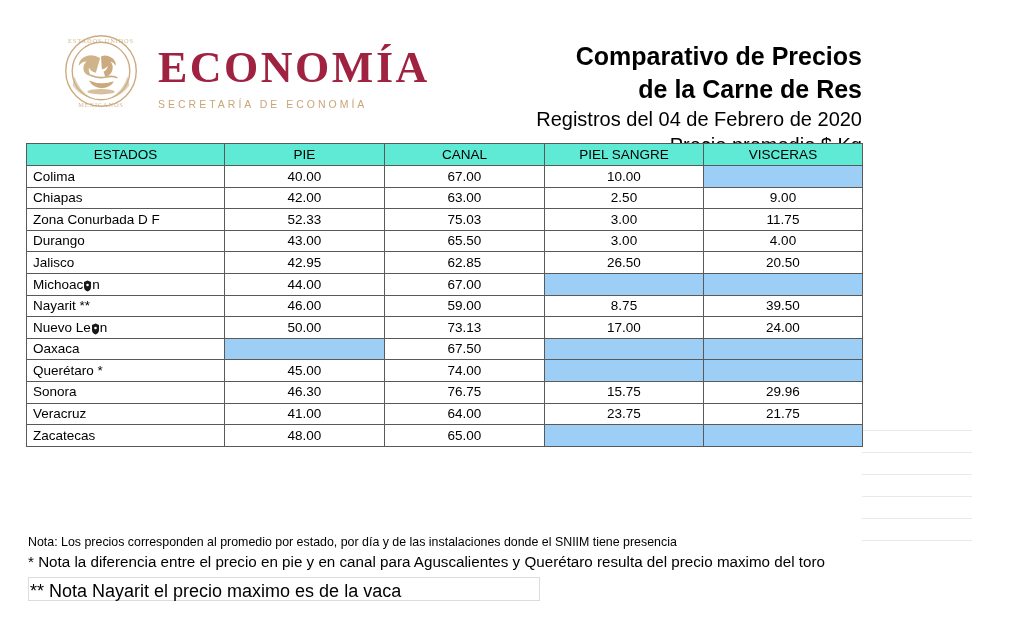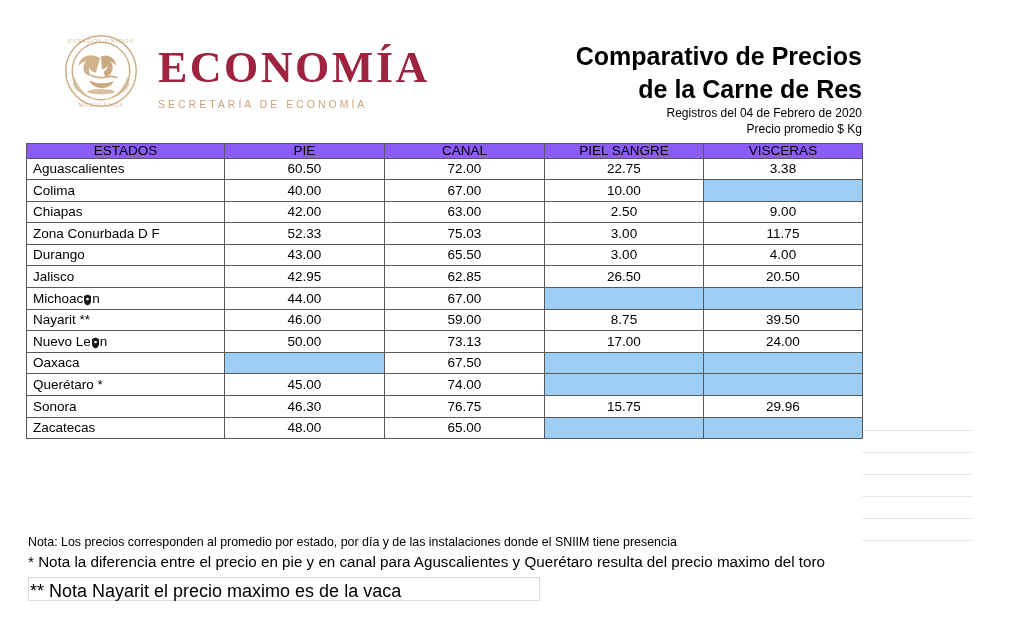--- a/index.html
+++ b/index.html
@@ -67,21 +67,21 @@
     top: 40px;
     text-align: right;
     line-height: 1.32;
   }
   .title-main {
     font-size: 25px;
     font-weight: 700;
     white-space: nowrap;
   }
   .title-sub {
-    font-size: 12px;
+    font-size: 20px;
     font-weight: 400;
     white-space: nowrap;
   }
 
   
   #sheet-gridlines {
     position: absolute;
     left: 0;
     top: 143px;
     width: 1023px;
@@ -117,24 +117,24 @@
     padding: 0 6px;
     font-size: 13.5px;
     font-weight: 400;
     line-height: 1;
     box-sizing: border-box;
     overflow: hidden;
     white-space: nowrap;
   }
 
   table#price-table thead th {
-    background: #8b5cf6;
+    background: #5eead4;
     text-align: center;
     font-weight: 400;
-    height: 14px;
+    height: 22px;
   }
 
   td.state-cell {
     text-align: left;
   }
   td.num-cell {
     text-align: center;
   }
   td.blank-cell {
     background: #9DCEF5;
@@ -261,27 +261,20 @@
       <tr>
         <th>ESTADOS</th>
         <th>PIE</th>
         <th>CANAL</th>
         <th>PIEL SANGRE</th>
         <th>VISCERAS</th>
       </tr>
     </thead>
     <tbody id="price-table-body">
         <tr>
-          <td class="state-cell">Aguascalientes</td>
-          <td class="num-cell">60.50</td>
-          <td class="num-cell">72.00</td>
-          <td class="num-cell">22.75</td>
-          <td class="num-cell">3.38</td>
-        </tr>
-        <tr>
           <td class="state-cell">Colima</td>
           <td class="num-cell">40.00</td>
           <td class="num-cell">67.00</td>
           <td class="num-cell">10.00</td>
           <td class="num-cell blank-cell" style="background: rgb(157, 206, 245);"></td>
         </tr>
         <tr>
           <td class="state-cell">Chiapas</td>
           <td class="num-cell">42.00</td>
           <td class="num-cell">63.00</td>
@@ -351,20 +344,27 @@
           <td class="num-cell blank-cell" style="background: rgb(157, 206, 245);"></td>
         </tr>
         <tr>
           <td class="state-cell">Sonora</td>
           <td class="num-cell">46.30</td>
           <td class="num-cell">76.75</td>
           <td class="num-cell">15.75</td>
           <td class="num-cell">29.96</td>
         </tr>
         <tr>
+          <td class="state-cell">Veracruz</td>
+          <td class="num-cell">41.00</td>
+          <td class="num-cell">64.00</td>
+          <td class="num-cell">23.75</td>
+          <td class="num-cell">21.75</td>
+        </tr>
+        <tr>
           <td class="state-cell"> Zacatecas</td>
           <td class="num-cell">48.00</td>
           <td class="num-cell">65.00</td>
           <td class="num-cell blank-cell" style="background: rgb(157, 206, 245);"></td>
           <td class="num-cell blank-cell" style="background: rgb(157, 206, 245);"></td>
         </tr>
       </tbody>
   </table>
 </div>
 

